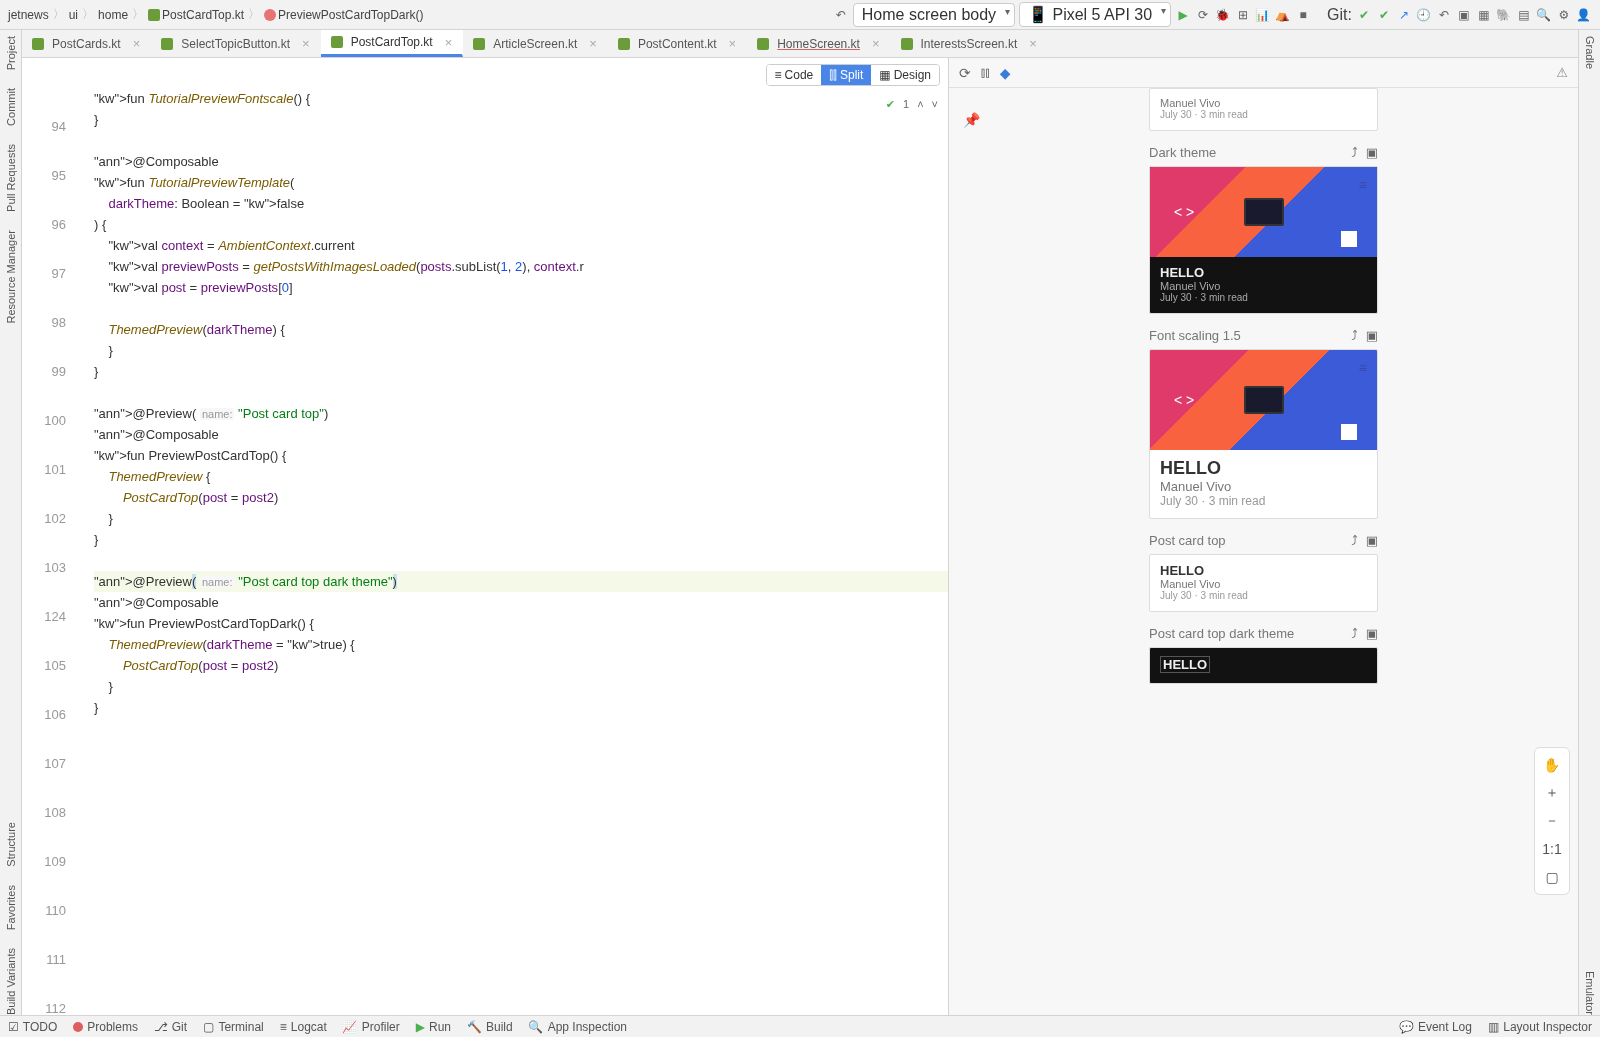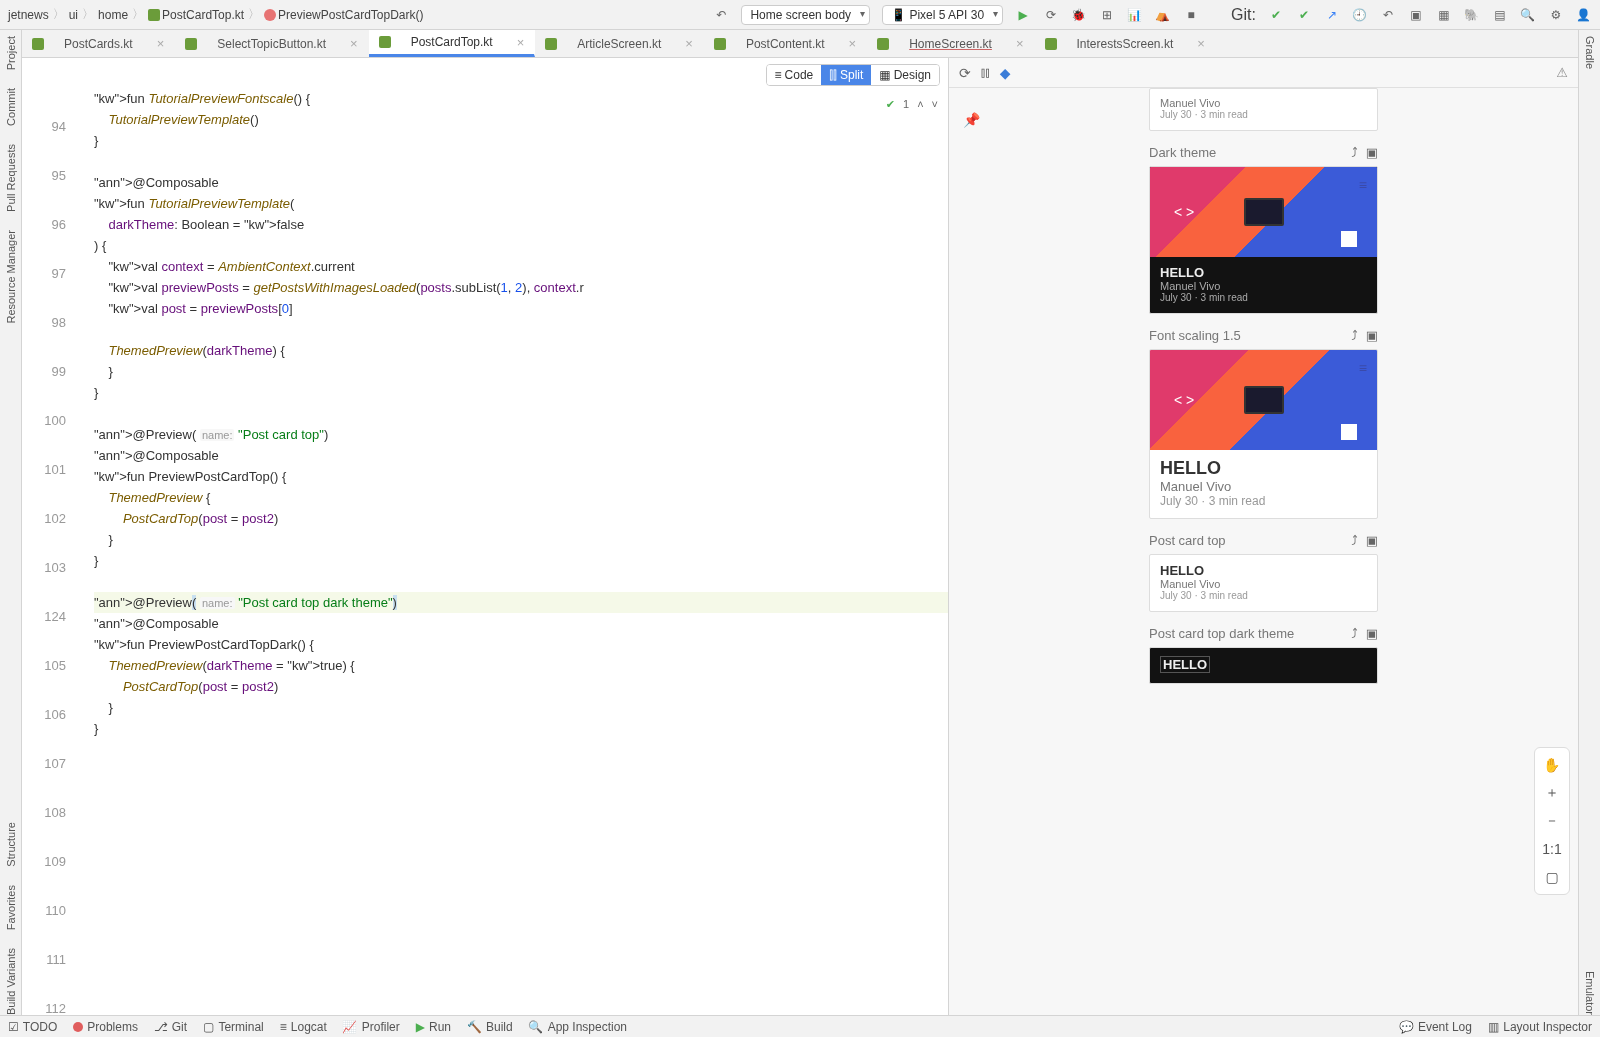--- a/index.html
+++ b/index.html
@@ -1,44 +1,44 @@
 <!DOCTYPE html>
 <html><head>
 <meta charset="utf-8">
 <style>
 * { margin: 0; padding: 0; box-sizing: border-box; font-family: -apple-system, "Segoe UI", sans-serif; }
 body { background: #f2f2f2; width: 1600px; height: 1037px; overflow: hidden; font-size: 13px; color: #333; }
 
 
-.top-bar { height: 30px; background: #f2f2f2; border-bottom: 1px solid #d4d4d4; display: flex; align-items: center; padding: 0 8px; gap: 12px; }
+.top-bar { height: 30px; background: #f2f2f2; border-bottom: 1px solid #d4d4d4; display: flex; align-items: center; padding: 0 8px; gap: 4px; }
 .breadcrumb { display: flex; align-items: center; gap: 4px; font-size: 12px; color: #444; }
 .breadcrumb .sep { color: #aaa; }
 .breadcrumb .item { display: flex; align-items: center; gap: 2px; }
 .file-icon-kt { width:12px; height:12px; background:#6b9c3a; border-radius:2px; display:inline-block; }
 .func-icon { width:12px; height:12px; background:#e77373; border-radius:50%; display:inline-block; }
 .top-bar .spacer { flex: 1; }
-.dropdown { background:#fff; border:1px solid #ccc; border-radius:4px; padding:2px 18px 2px 8px; font-size:12px; position:relative; }
+.dropdown { background:#fff; border:1px solid #ccc; border-radius:4px; padding:2px 18px 2px 8px; font-size:16px; position:relative; }
 .dropdown::after { content:"▾"; position:absolute; right:4px; top:2px; color:#666; font-size:10px; }
 .toolbar-icon { width:16px; height:16px; display:inline-flex; align-items:center; justify-content:center; color:#666; font-size:12px; }
 .run-icon { color:#4caf50; }
 .git-label { font-size:16px; color:#444; }
 .git-check { color:#4caf50; }
 .git-arrow { color:#3b82f6; }
 
 
 .left-strip { position:absolute; left:0; top:30px; bottom:22px; width:22px; background:#f2f2f2; border-right:1px solid #d4d4d4; display:flex; flex-direction:column; align-items:center; padding-top:6px; gap:18px; }
 .left-strip .vlabel { writing-mode: vertical-rl; transform: rotate(180deg); font-size:11px; color:#555; display:flex; align-items:center; gap:4px; }
 
 
 .right-strip { position:absolute; right:0; top:30px; bottom:22px; width:22px; background:#f2f2f2; border-left:1px solid #d4d4d4; display:flex; flex-direction:column; align-items:center; padding-top:6px; gap:18px; }
 .right-strip .vlabel { writing-mode: vertical-rl; font-size:11px; color:#555; }
 
 
 .tabs { position:absolute; left:22px; right:22px; top:30px; height:28px; background:#f2f2f2; border-bottom:1px solid #d4d4d4; display:flex; align-items:stretch; }
-.tab { display:flex; align-items:center; gap:20px; padding:0 10px; font-size:12px; color:#555; border-right:1px solid transparent; position:relative; }
+.tab { display:flex; align-items:center; gap:8px; padding:0 10px; font-size:12px; color:#555; border-right:1px solid transparent; position:relative; }
 .tab.active { background:#fff; border-bottom:3px solid #4a86e8; color:#333; }
 .tab .close { color:#aaa; font-size:13px; margin-left:4px; }
 .tab .underline { text-decoration: underline; text-decoration-color:#c66; }
 
 
 .workspace { position:absolute; left:22px; right:22px; top:58px; bottom:22px; background:#fff; display:flex; }
 .code-area { flex:1; display:flex; flex-direction:column; position:relative; }
 .view-switch { position:absolute; right:8px; top:6px; display:flex; gap:0; border:1px solid #ccc; border-radius:4px; overflow:hidden; z-index:5; }
 .view-switch .opt { padding:3px 8px; font-size:12px; display:flex; align-items:center; gap:3px; background:#fff; }
 .view-switch .opt.active { background:#4a86e8; color:#fff; }
@@ -247,21 +247,20 @@
         </div>
       <div class="fold-col"></div>
       <div class="code-lines" id="codelines">
         <div class="inspect-bar">
           <span class="green-check">✔</span>
             <span>1</span>
           <span>˄</span>
           <span>˅</span>
         </div>
       <div class="line"><span class="&lt;span">"kw"</span>&gt;fun <span class="fn">TutorialPreviewFontscale</span>() {</div>
-          <div class="line">    <span class="fn">TutorialPreviewTemplate</span>()</div>
           <div class="line">}</div>
           <div class="line"></div>
           <div class="line"><span class="&lt;span">"ann"</span>&gt;@Composable</div>
           <div class="line"><span class="&lt;span">"kw"</span>&gt;fun <span class="fn">TutorialPreviewTemplate</span>(</div>
           <div class="line">    <span class="param">darkTheme</span>: Boolean = <span class="&lt;span">"kw"</span>&gt;false</div>
           <div class="line">) {</div>
           <div class="line">    <span class="&lt;span">"kw"</span>&gt;val <span class="param">context</span> = <span class="fn">AmbientContext</span>.current</div>
           <div class="line">    <span class="&lt;span">"kw"</span>&gt;val <span class="param">previewPosts</span> = <span class="fn">getPostsWithImagesLoaded</span>(<span class="param">posts</span>.subList(<span class="num">1</span>, <span class="num">2</span>), <span class="param">context</span>.r</div>
           <div class="line">    <span class="&lt;span">"kw"</span>&gt;val <span class="param">post</span> = <span class="param">previewPosts</span>[<span class="num">0</span>]</div>
           <div class="line"></div>

